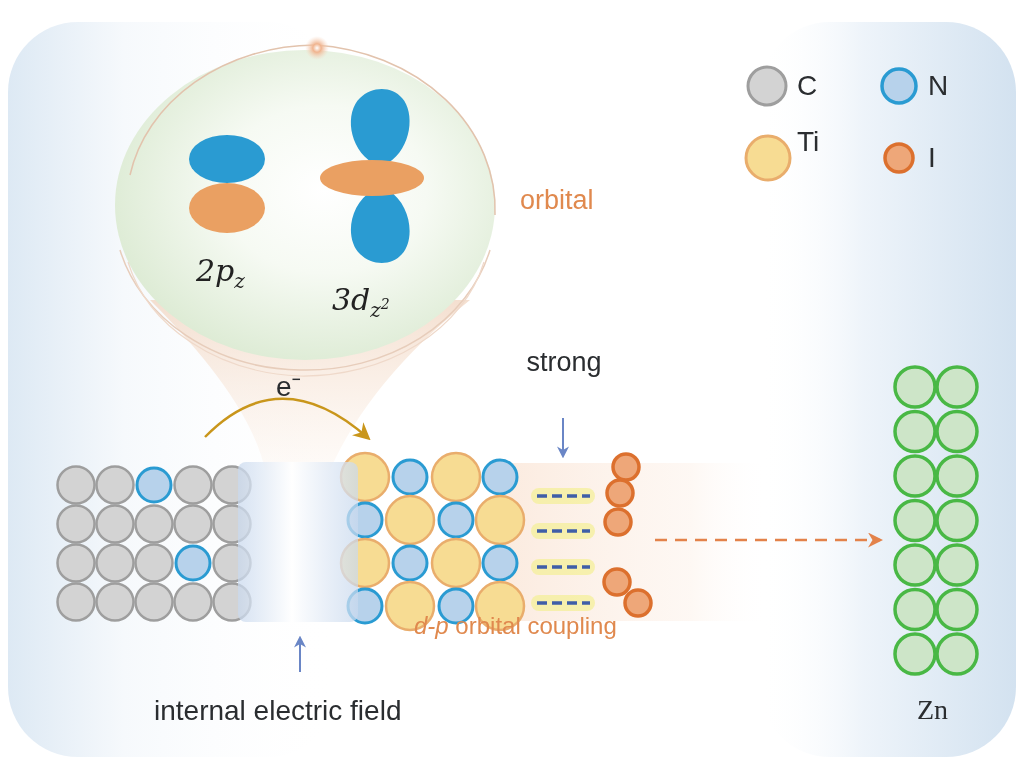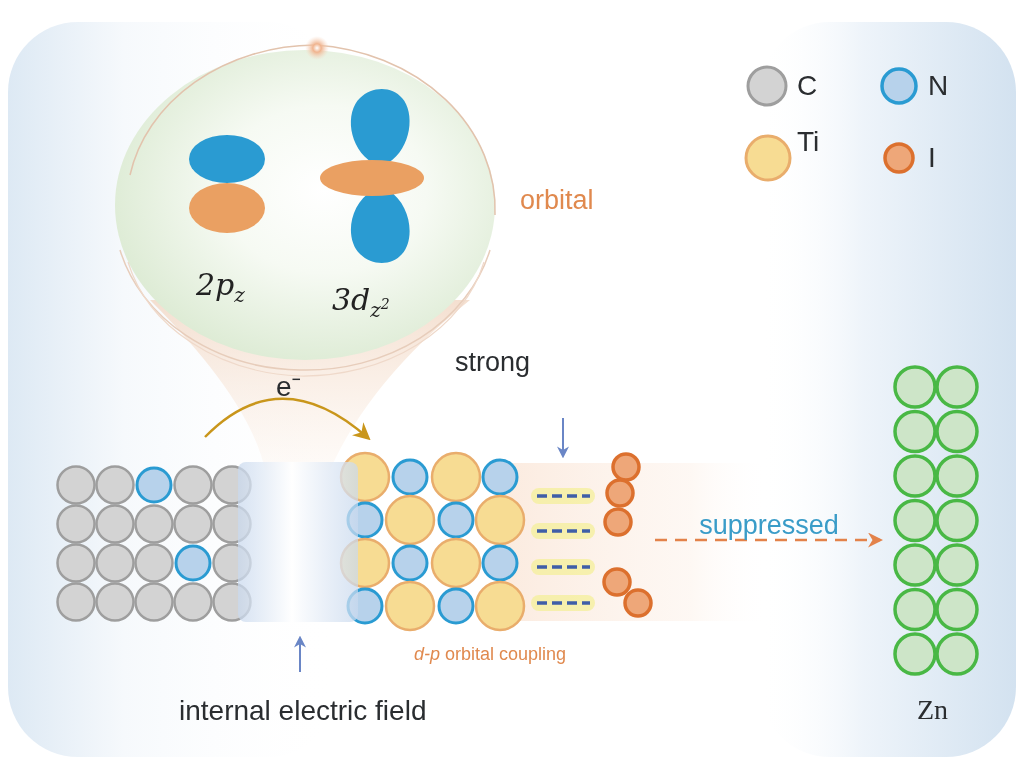--- a/index.html
+++ b/index.html
@@ -182,39 +182,38 @@
     <circle cx="768" cy="158" r="22" fill="#f7dc93" stroke="#e9ad6c" stroke-width="3"></circle>
     <circle cx="899" cy="158" r="14" fill="#eea779" stroke="#dc702e" stroke-width="3.5"></circle>
   </g>
 </svg>
 
 <div class="lbl dark" style="left:797px;top:70px;font-size:28px;">C</div>
 <div class="lbl dark" style="left:928px;top:70px;font-size:28px;">N</div>
 <div class="lbl dark" style="left:797px;top:126px;font-size:28px;">Ti</div>
 <div class="lbl dark" style="left:928px;top:142px;font-size:28px;">I</div>
 
-<div class="lbl math" style="left:196px;top:267px;font-size:30px;">
+<div class="lbl math" style="left:196px;top:253px;font-size:30px;">
   <span>2p</span><sub style="font-size:20px;">z</sub>
 </div>
 <div class="lbl math" style="left:332px;top:282px;font-size:30px;">
   <span>3d</span><sub style="font-size:20px;text-align:center;"><span>z</span><sup style="font-size:14px;">2</sup></sub>
 </div>
 
 <div class="lbl orange" style="left:520px;top:183px;font-size:27px;text-align:center;line-height:34px;">
   <div>orbital</div>
 </div>
 
 <div class="lbl dark" style="left:276px;top:366px;font-size:28px;">e⁻</div>
 
-<div class="lbl dark" style="left:455px;top:346px;width:218px;font-size:27px;text-align:left;line-height:33px;">
+<div class="lbl dark" style="left:455px;top:346px;width:218px;font-size:27px;text-align:center;line-height:33px;">
   <div>strong</div>
 </div>
 
 <div class="lbl blue" style="left:669px;top:500px;width:200px;font-size:27px;text-align:center;line-height:50px;">
-  <div>suppressed</div>
-</div>
-
-<div class="lbl orange" style="left:414px;top:644px;font-size:18px;">
+</div>
+
+<div class="lbl orange" style="left:414px;top:612px;font-size:24px;">
   <i>d-p</i><span> orbital coupling</span>
 </div>
 
-<div class="lbl dark" style="left:154px;top:695px;font-size:28px;margin-left:25px;">internal electric field</div>
+<div class="lbl dark" style="left:154px;top:695px;font-size:28px;">internal electric field</div>
 <div class="lbl dark" style="left:917px;top:694px;font-size:28px;font-family:Liberation Serif, serif;">Zn</div>
 
 </body></html>

